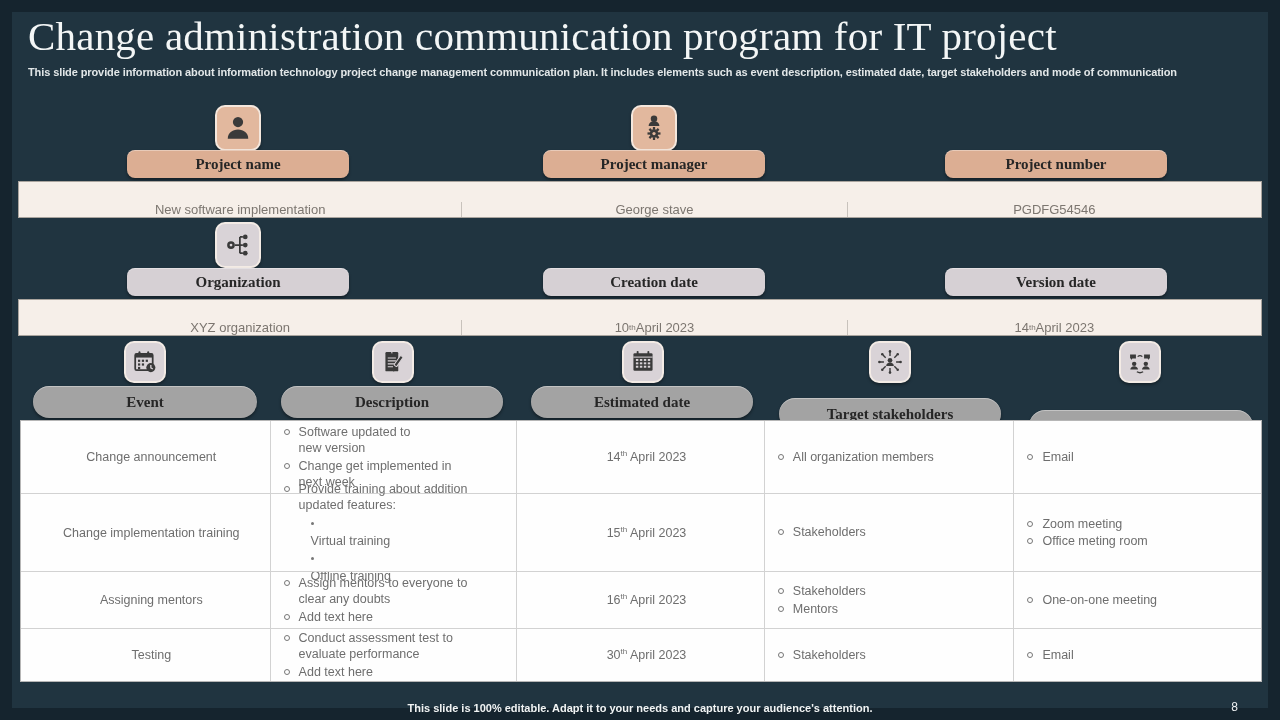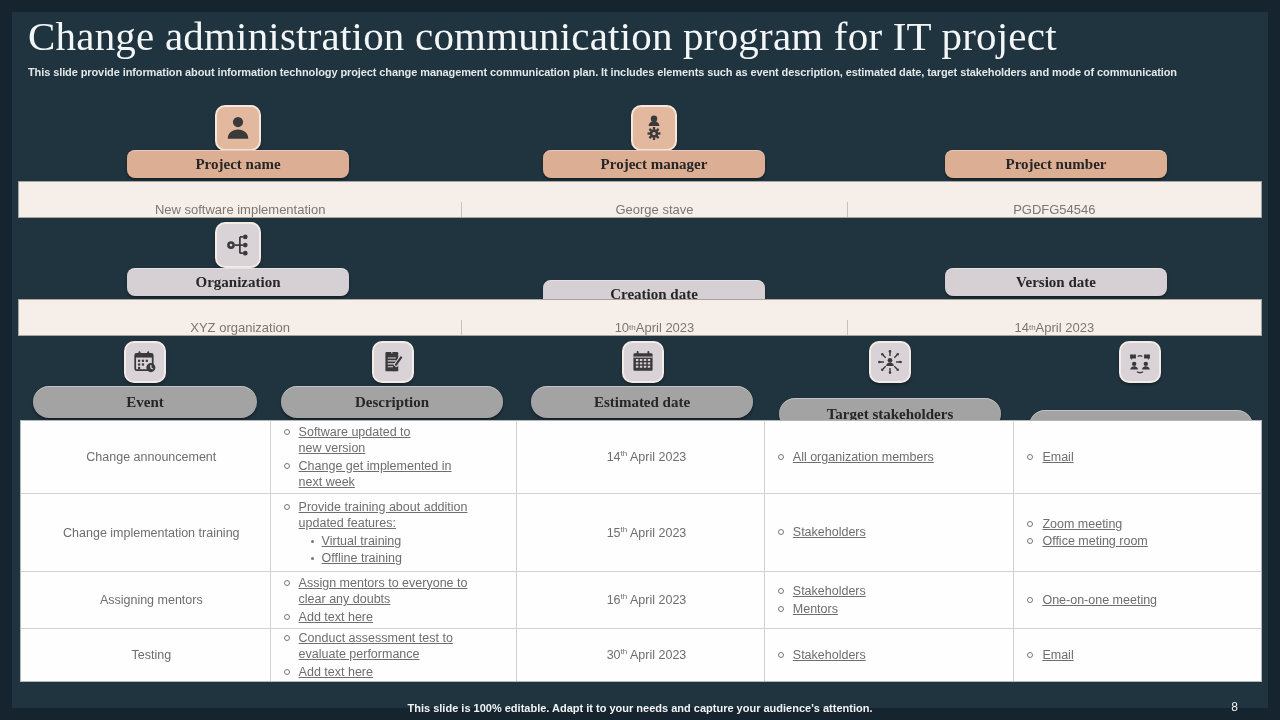--- a/index.html
+++ b/index.html
@@ -59,23 +59,23 @@
   }
   .trow { display:flex; }
   .trow + .trow .td { border-top:1px solid #d2d2d2; }
   .td { border-right:1px solid #d2d2d2; font-size:12.5px; color:#6e6e6e; }
   .td.c1 { width:250px; } .td.c2 { width:247px; } .td.c3 { width:248px; }
   .td.c4 { width:250px; } .td.c5 { width:247px; border-right:none; }
   .td.center { display:flex; align-items:center; justify-content:center; text-align:center;padding-left:12px; }
   .td.bullets { display:flex; flex-direction:column; justify-content:center; padding:5px 8px 5px 13px; row-gap:1px; }
   .bullet { display:flex; align-items:flex-start; gap:9px; line-height:1.32; }
   .bullet .o { flex:0 0 auto; width:6px; height:6px; border:1px solid #777; border-radius:50%; margin-top:5px; }
-  .sub { display:flex; align-items:flex-start; gap:8px; margin-left:27px; line-height:1.32; }
+  .sub { display:flex; align-items:flex-start; gap:8px; margin-left:27px; line-height:1.32;flex-direction:column; }
   .sub .dot { flex:0 0 auto; width:3px; height:3px; background:#777; border-radius:50%; margin-top:7px; }
-  .btext { white-space:pre-line;text-decoration:underline; }
+  .btext { white-space:pre-line; }
   .footer {
     position:absolute; left:0; right:0; bottom:6px; text-align:center;
     font-size:11px; font-weight:700; color:#f1f4f4;
   }
   .pagenum { position:absolute; right:42px; bottom:6px; font-size:12px; color:#eef1f2; }
   svg { display:block; }
 </style>
 </head>
 <body>
 
@@ -126,21 +126,21 @@
       </g>
       <circle cx="6.4" cy="12" r="3.1" fill="#3a3a3a"></circle>
       <circle cx="6.4" cy="12" r="1.1" fill="#d9d3d7"></circle>
       <circle cx="17.8" cy="5.5" r="1.9" fill="#3a3a3a"></circle>
       <circle cx="17.8" cy="12" r="1.9" fill="#3a3a3a"></circle>
       <circle cx="17.8" cy="18.5" r="1.9" fill="#3a3a3a"></circle>
     </svg>
   </div>
 
   <div class="pill gray" style="left:127px; top:268px;">Organization</div>
-  <div class="pill gray" style="left:543px; top:268px;margin-top:12px;">Creation date</div>
+  <div class="pill gray" style="left:543px; top:268px;">Creation date</div>
   <div class="pill gray" style="left:945px; top:268px;">Version date</div>
 
   <div class="value-bar" style="top:299px;">
     <div class="cell" style="width:444px;">XYZ organization</div>
     <div class="cell" style="width:386px;">
         <span>10</span>
         <sup>th</sup>
         <span> April 2023</span>
       </div>
     <div class="cell" style="width:414px;">

